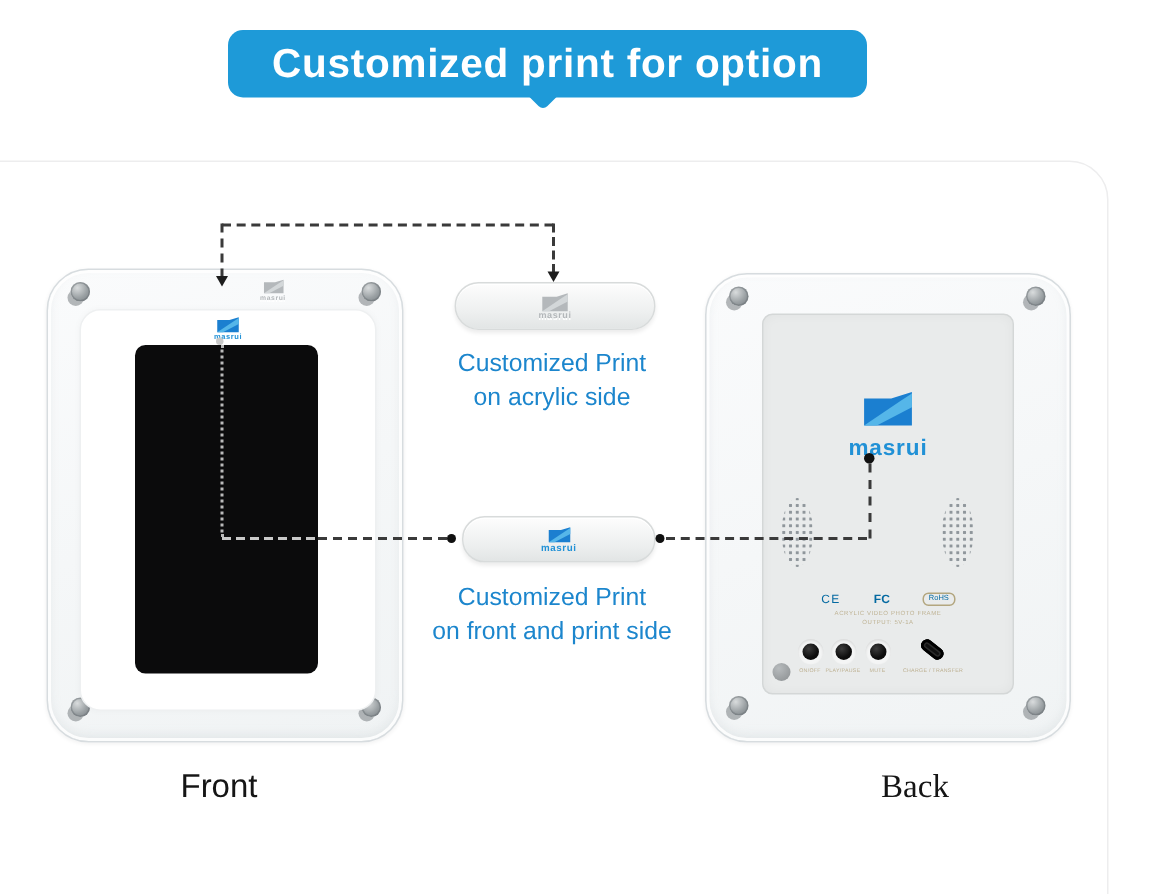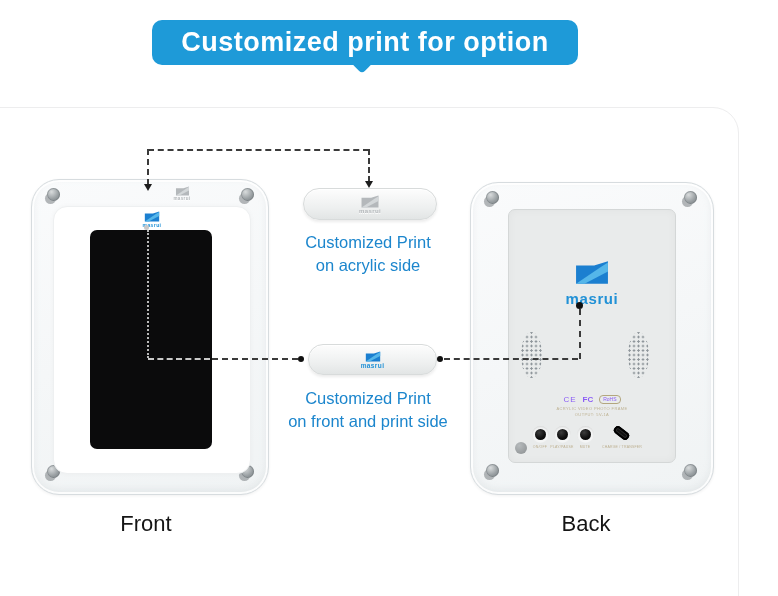--- a/index.html
+++ b/index.html
@@ -54,41 +54,41 @@
   
   .back-panel{position:absolute;left:37px;top:26px;width:166px;height:252px;background:#e9ebeb;
     border:1px solid #d4d7d7;border-radius:7px;box-shadow:inset 0 0 8px rgba(0,0,0,.04);}
   .back-logo{left:66px;top:50px;width:34px;}
   .back-wordmark{position:absolute;left:0;top:80px;width:100%;text-align:center;
     font-size:15px;font-weight:600;color:#2191d6;letter-spacing:.6px;}
   .grille{position:absolute;width:21px;height:46px;border-radius:50%/50%;
     background-image:radial-gradient(circle,#8f969b 1px,transparent 1.3px);
     background-size:4.5px 4.5px;background-position:center;}
   .certs{position:absolute;left:0;top:185px;width:100%;display:flex;justify-content:center;
-    align-items:center;gap:6px;color:#8b5cf6;}
+    align-items:center;gap:22px;color:#0369a1;}
   .cert-ce{font-size:8px;letter-spacing:1px;}
   .cert-fc{font-size:8px;font-weight:700;letter-spacing:0;}
   .cert-rohs{font-size:5px;border:1px solid #b3a67f;border-radius:4px;padding:0 3px;line-height:7px;height:7px;}
   .spec{position:absolute;left:0;width:100%;text-align:center;font-size:4px;color:#bfb394;letter-spacing:.4px;}
   .btn-ring{position:absolute;width:17px;height:17px;border-radius:50%;background:#f4f5f5;box-shadow:inset 0 1px 2px rgba(0,0,0,.12);}
   .btn{position:absolute;left:3px;top:3px;width:11px;height:11px;border-radius:50%;
     background:radial-gradient(circle at 38% 32%, #3c3c3c, #0d0d0d 60%);}
   .port-label{position:absolute;text-align:center;font-size:3.5px;color:#bdb091;letter-spacing:.2px;}
   .usb{position:absolute;width:17px;height:8px;border-radius:4px;background:#101010;transform:rotate(38deg);
     box-shadow:inset 0 0 0 2px #000, inset 0 0 0 3px #2a2a2a;}
   .reset-dot{position:absolute;width:12px;height:12px;border-radius:50%;
     background:radial-gradient(circle at 35% 30%, #b7bbbd, #8a8e90);}
 
   
   .callout{position:absolute;text-align:center;color:#1c86cd;font-size:16.5px;font-weight:500;line-height:23px;}
   .callout-1{left:268px;top:231px;width:200px;}
   .callout-2{left:258px;top:387px;width:220px;}
 
   .view-label{position:absolute;width:120px;text-align:center;font-size:22px;font-weight:500;color:#151515;top:511px;}
-  .label-front{left:86px;} .label-back{left:526px;}
+  .label-front{left:86px;} .label-back{left:550px;font-family:Liberation Serif, serif;}
 
   
   .ln{position:absolute;z-index:7;}
   .dash-dark-h{border-top:2px dashed #3a3a3a;height:0;}
   .dash-dark-v{border-left:2px dashed #3a3a3a;width:0;}
   .dash-lite-h{border-top:2px dashed #c9c9c9;height:0;}
   .dot-lite-v{border-left:2px dotted #b9b9b9;width:0;}
   .arrow-down{width:0;height:0;border-left:4px solid transparent;border-right:4px solid transparent;border-top:7px solid #1d1d1d;}
   .node{position:absolute;border-radius:50%;background:#101010;z-index:8;}
 </style>

